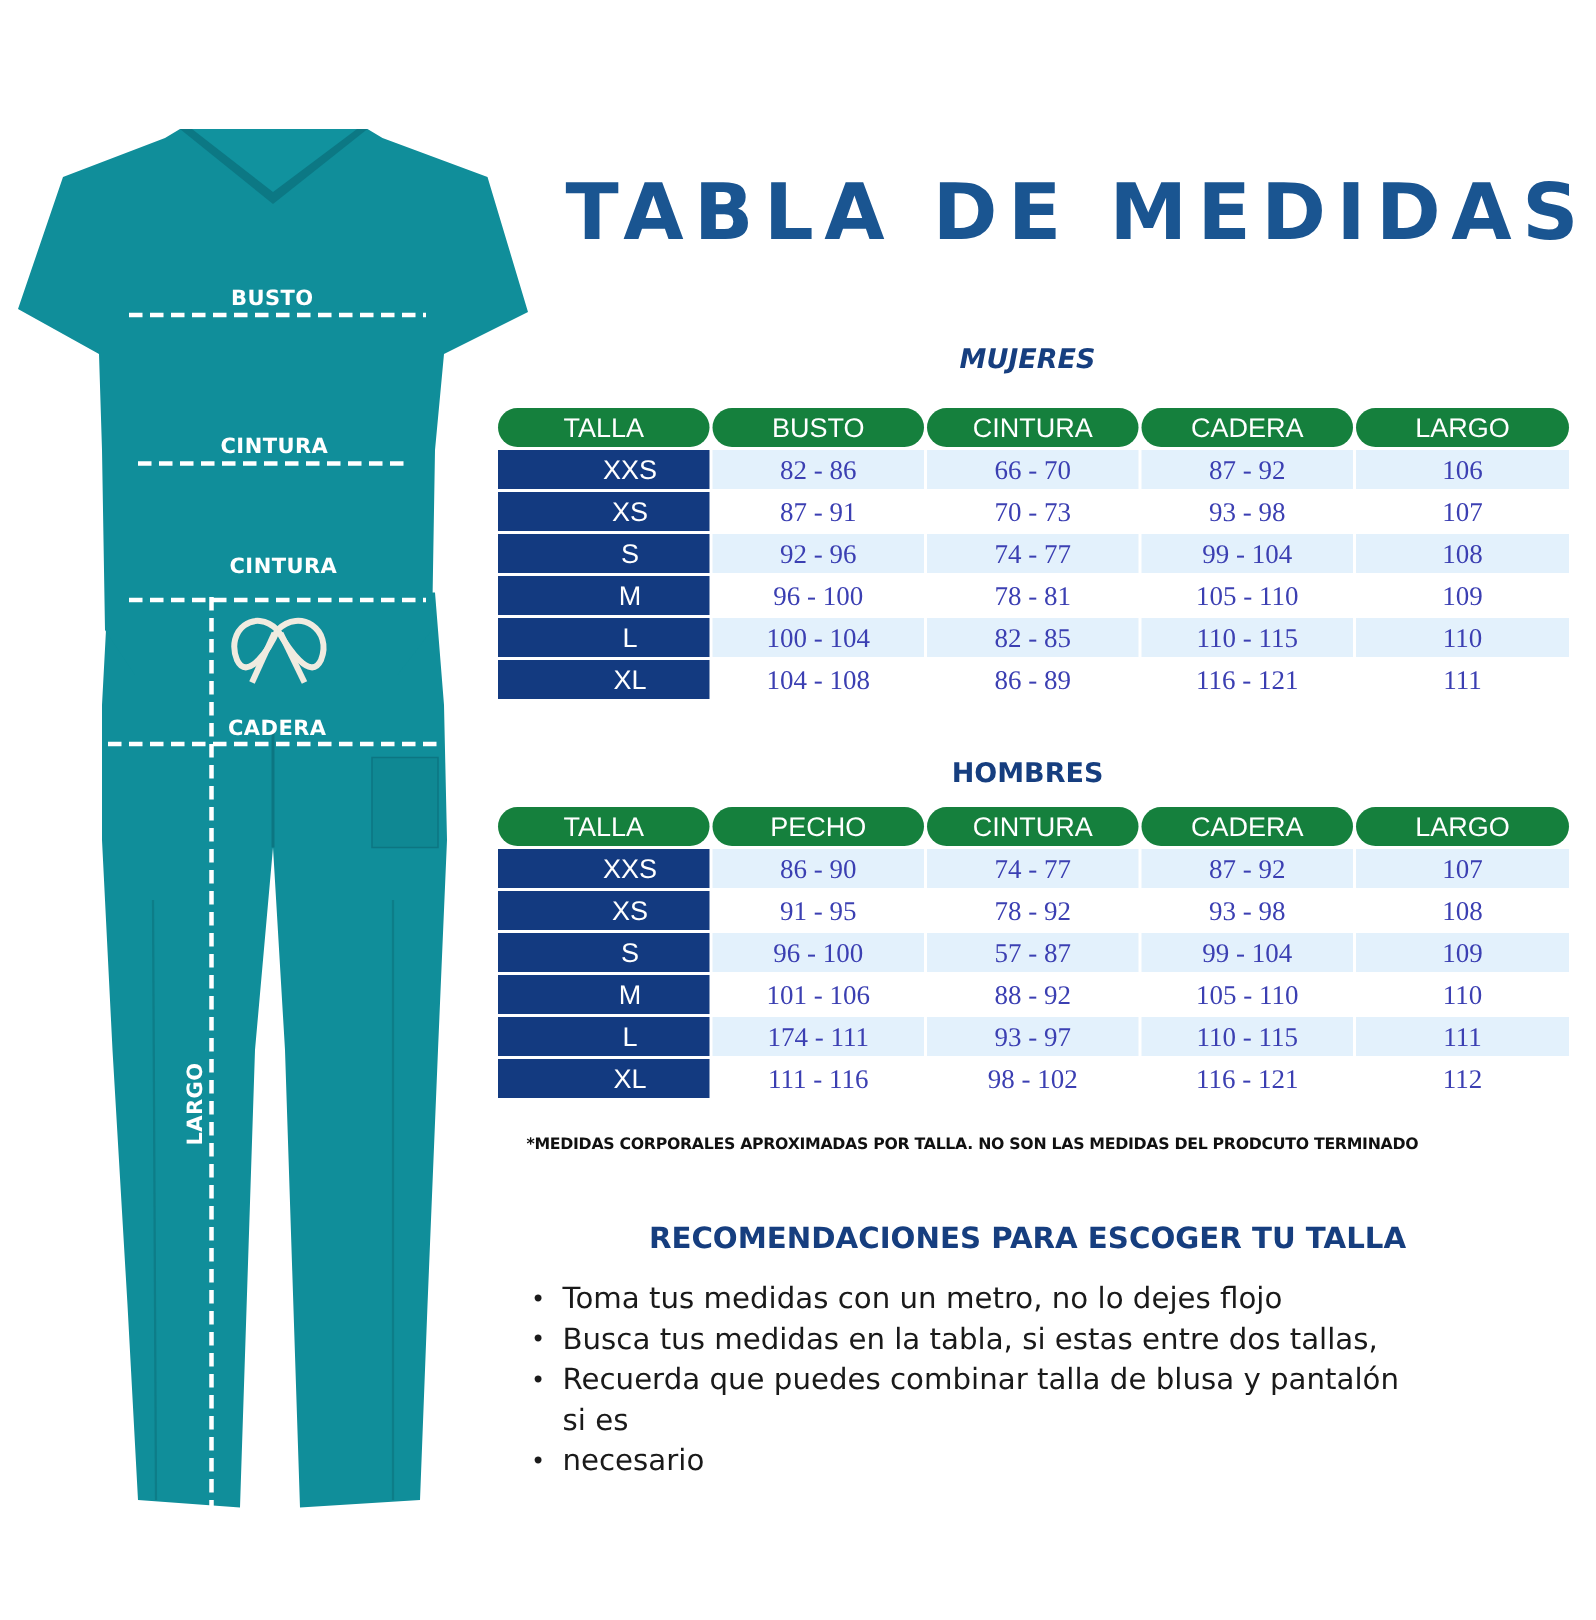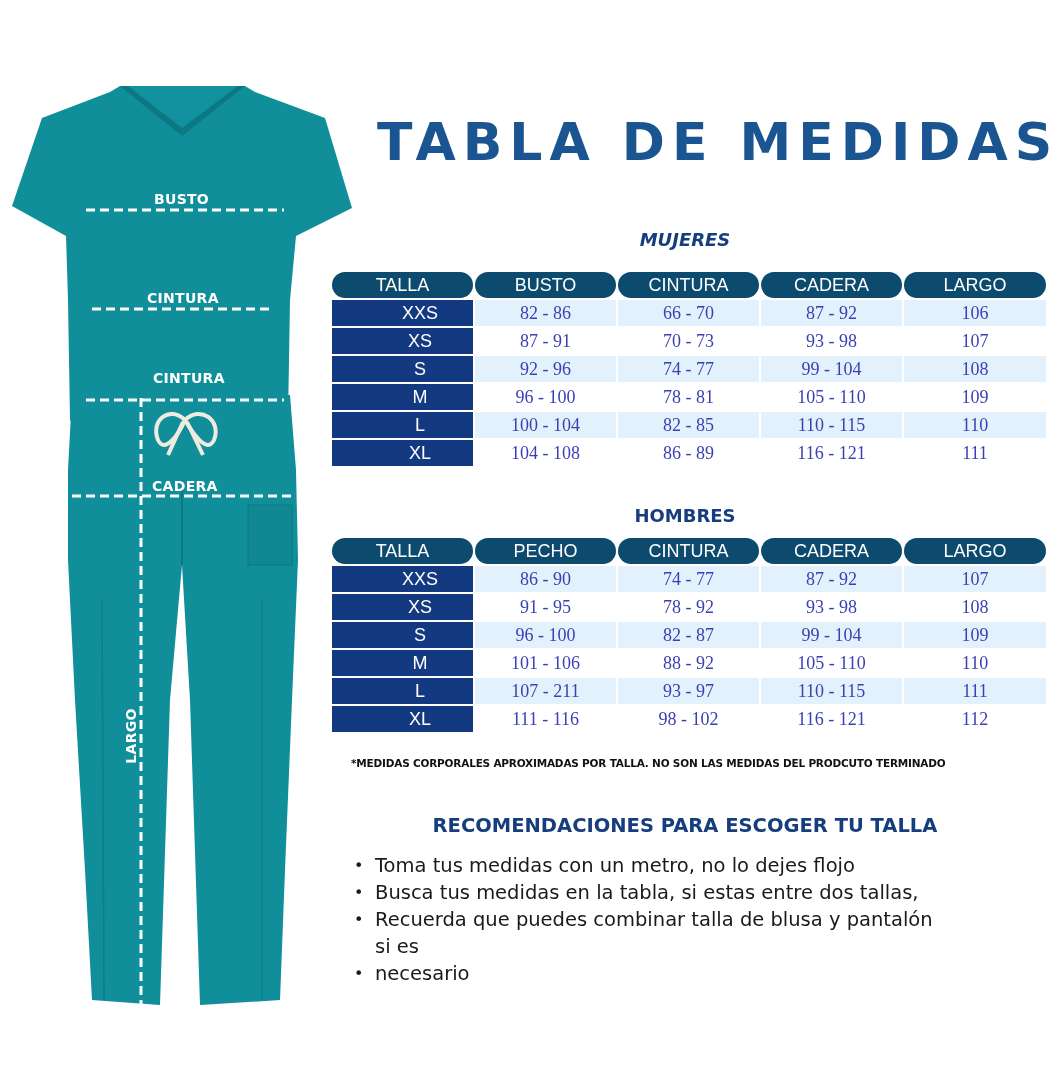--- a/index.html
+++ b/index.html
@@ -22,21 +22,21 @@
     font-family: "DejaVu Sans", sans-serif; font-weight: bold; font-size: 18px; color: #163e7f;
   }
   table.sizes {
     position: absolute; left: 332px; width: 706px;
     border-collapse: separate; border-spacing: 2px 2px; table-layout: fixed;
     margin-left: -2px;
   }
   table.sizes th, table.sizes td {
     height: 26px; text-align: center; font-size: 18px; line-height: 26px; padding: 0;
   }
-  table.sizes th { background: #0c4a6e; color: #ffffff; font-weight: normal; border-radius: 13px; }
+  table.sizes th { background: #15803d; color: #ffffff; font-weight: normal; border-radius: 13px; }
   table.sizes td.size { background: #133a80; color: #ffffff; padding-left: 35px; }
   table.sizes td.val { color: #3b3fb2; font-family: Liberation Serif, serif; }
   table.sizes tr.odd td.val { background: #e3f1fc; }
   table.sizes tr.even td.val { background: #ffffff; }
 
   .footnote {
     position: absolute; left: 351px; top: 757px; width: 700px;
     font-family: "DejaVu Sans", sans-serif; font-weight: bold; font-size: 10.5px; color: #111111;
     white-space: nowrap; letter-spacing: -0.2px;
   }
@@ -183,34 +183,34 @@
       <tr class="even">
         <td class="size">XS</td>
         <td class="val">91 - 95</td>
         <td class="val">78 - 92</td>
         <td class="val">93 - 98</td>
         <td class="val">108</td>
       </tr>
       <tr class="odd">
         <td class="size">S</td>
         <td class="val">96 - 100</td>
-        <td class="val">82 - 87</td>
+        <td class="val">57 - 87</td>
         <td class="val">99 - 104</td>
         <td class="val">109</td>
       </tr>
       <tr class="even">
         <td class="size">M</td>
         <td class="val">101 - 106</td>
         <td class="val">88 - 92</td>
         <td class="val">105 - 110</td>
         <td class="val">110</td>
       </tr>
       <tr class="odd">
         <td class="size">L</td>
-        <td class="val">107 - 211</td>
+        <td class="val">174 - 111</td>
         <td class="val">93 - 97</td>
         <td class="val">110 - 115</td>
         <td class="val">111</td>
       </tr>
       <tr class="even">
         <td class="size">XL</td>
         <td class="val">111 - 116</td>
         <td class="val">98 - 102</td>
         <td class="val">116 - 121</td>
         <td class="val">112</td>

